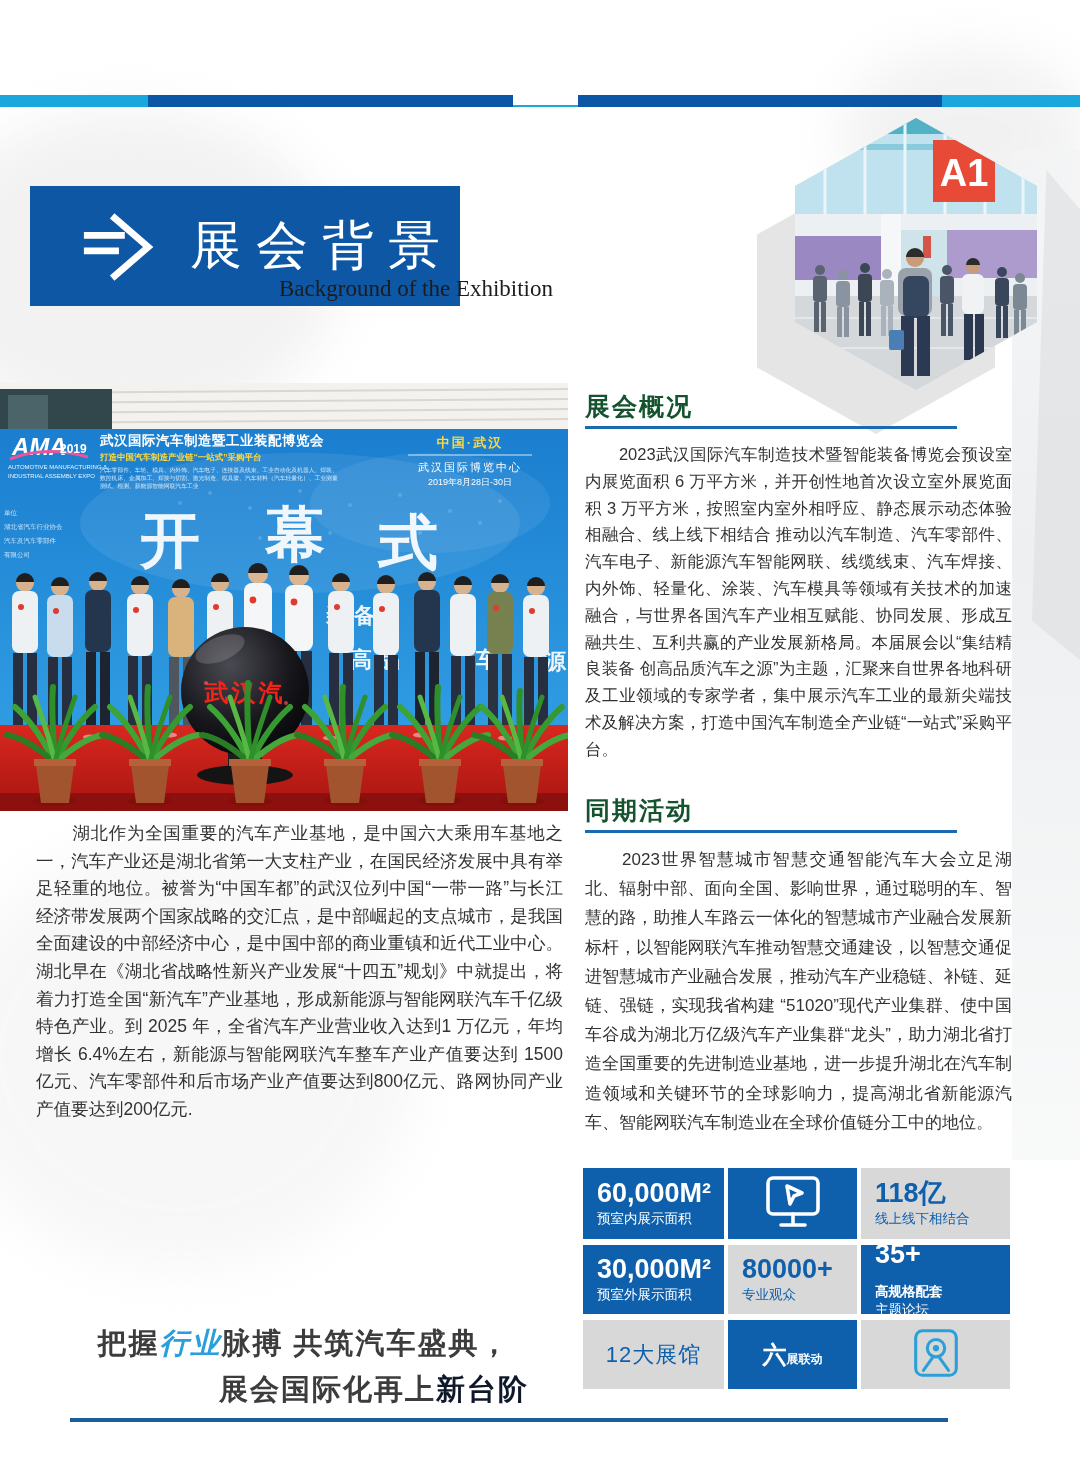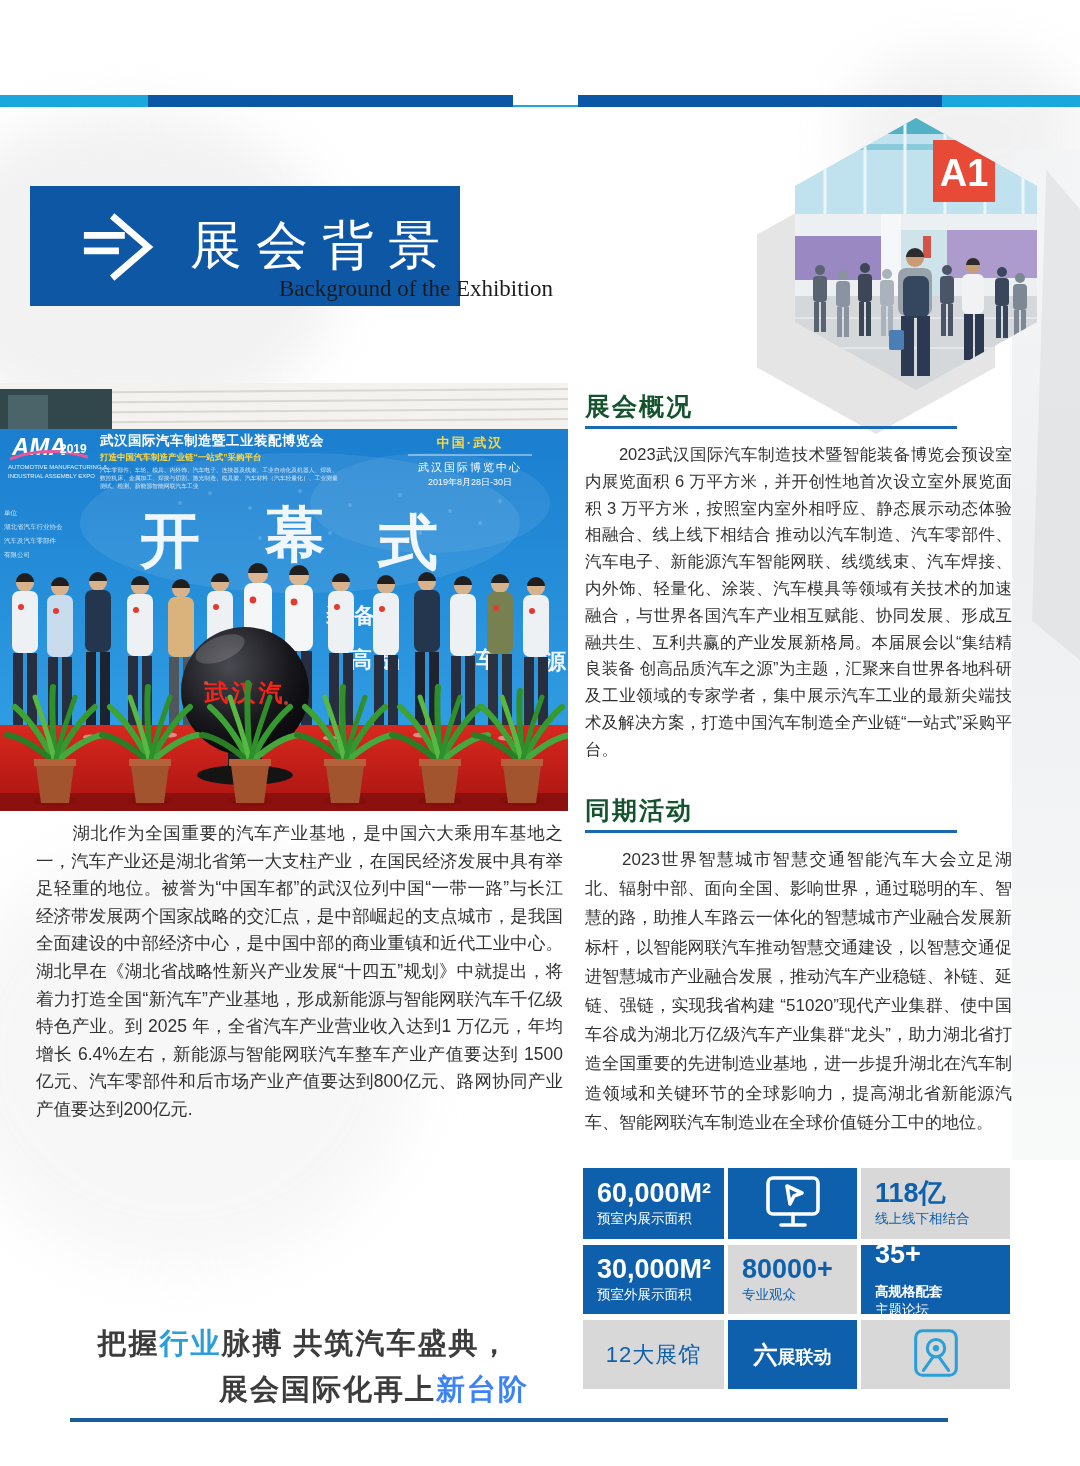--- a/index.html
+++ b/index.html
@@ -31,25 +31,25 @@
          grid-template-columns:141px 129px 149px;grid-template-rows:71px 69px 69px;gap:6px 4px;}
   .cell{display:flex;flex-direction:column;justify-content:center;padding-left:14px;box-sizing:border-box;}
   .cell.blue{background:#0e5fac;color:#fff;}
   .cell.gray{background:#d8d8d8;color:#0e5fac;}
   .cell.center{align-items:center;padding-left:0;}
   .v-big{font-size:27px;font-weight:700;line-height:1.05;white-space:nowrap;}
   .v-small{font-size:13.5px;margin-top:3px;white-space:nowrap;}
   .halls-txt{font-size:22px;font-weight:500;letter-spacing:1px;}
   .linkage-txt{font-weight:600;color:#fff;}
   .linkage-txt .first{font-size:24px;}
-  .linkage-txt .rest{font-size:18px;}
+  .linkage-txt .rest{font-size:12px;}
   .slogan{left:48px;top:1320px;width:512px;text-align:center;font-size:29px;font-weight:700;
           color:#3c3c3c;line-height:46px;letter-spacing:2px;white-space:nowrap;}
-  .blue-t{color:#2b9fd9;}
-  .red-t{color:#3b82f6;}
+  .blue-t{color:#2b9fd9;font-style:italic;}
+  .red-t{color:#0f172a;}
   .slogan-l2{transform:translateX(70px);}
   .bottom-rule{left:70px;top:1418px;width:878px;height:4px;background:#1a5d99;}
 </style>
 </head>
 <body>
 
 <div class="page">
 
   <div class="abs bgblob" style="left:-80px;top:110px;width:420px;height:320px;background:#d7d7d7;opacity:.32;"></div>
   <div class="abs bgblob" style="left:840px;top:50px;width:250px;height:170px;background:#e2e2e2;opacity:.45;"></div>

